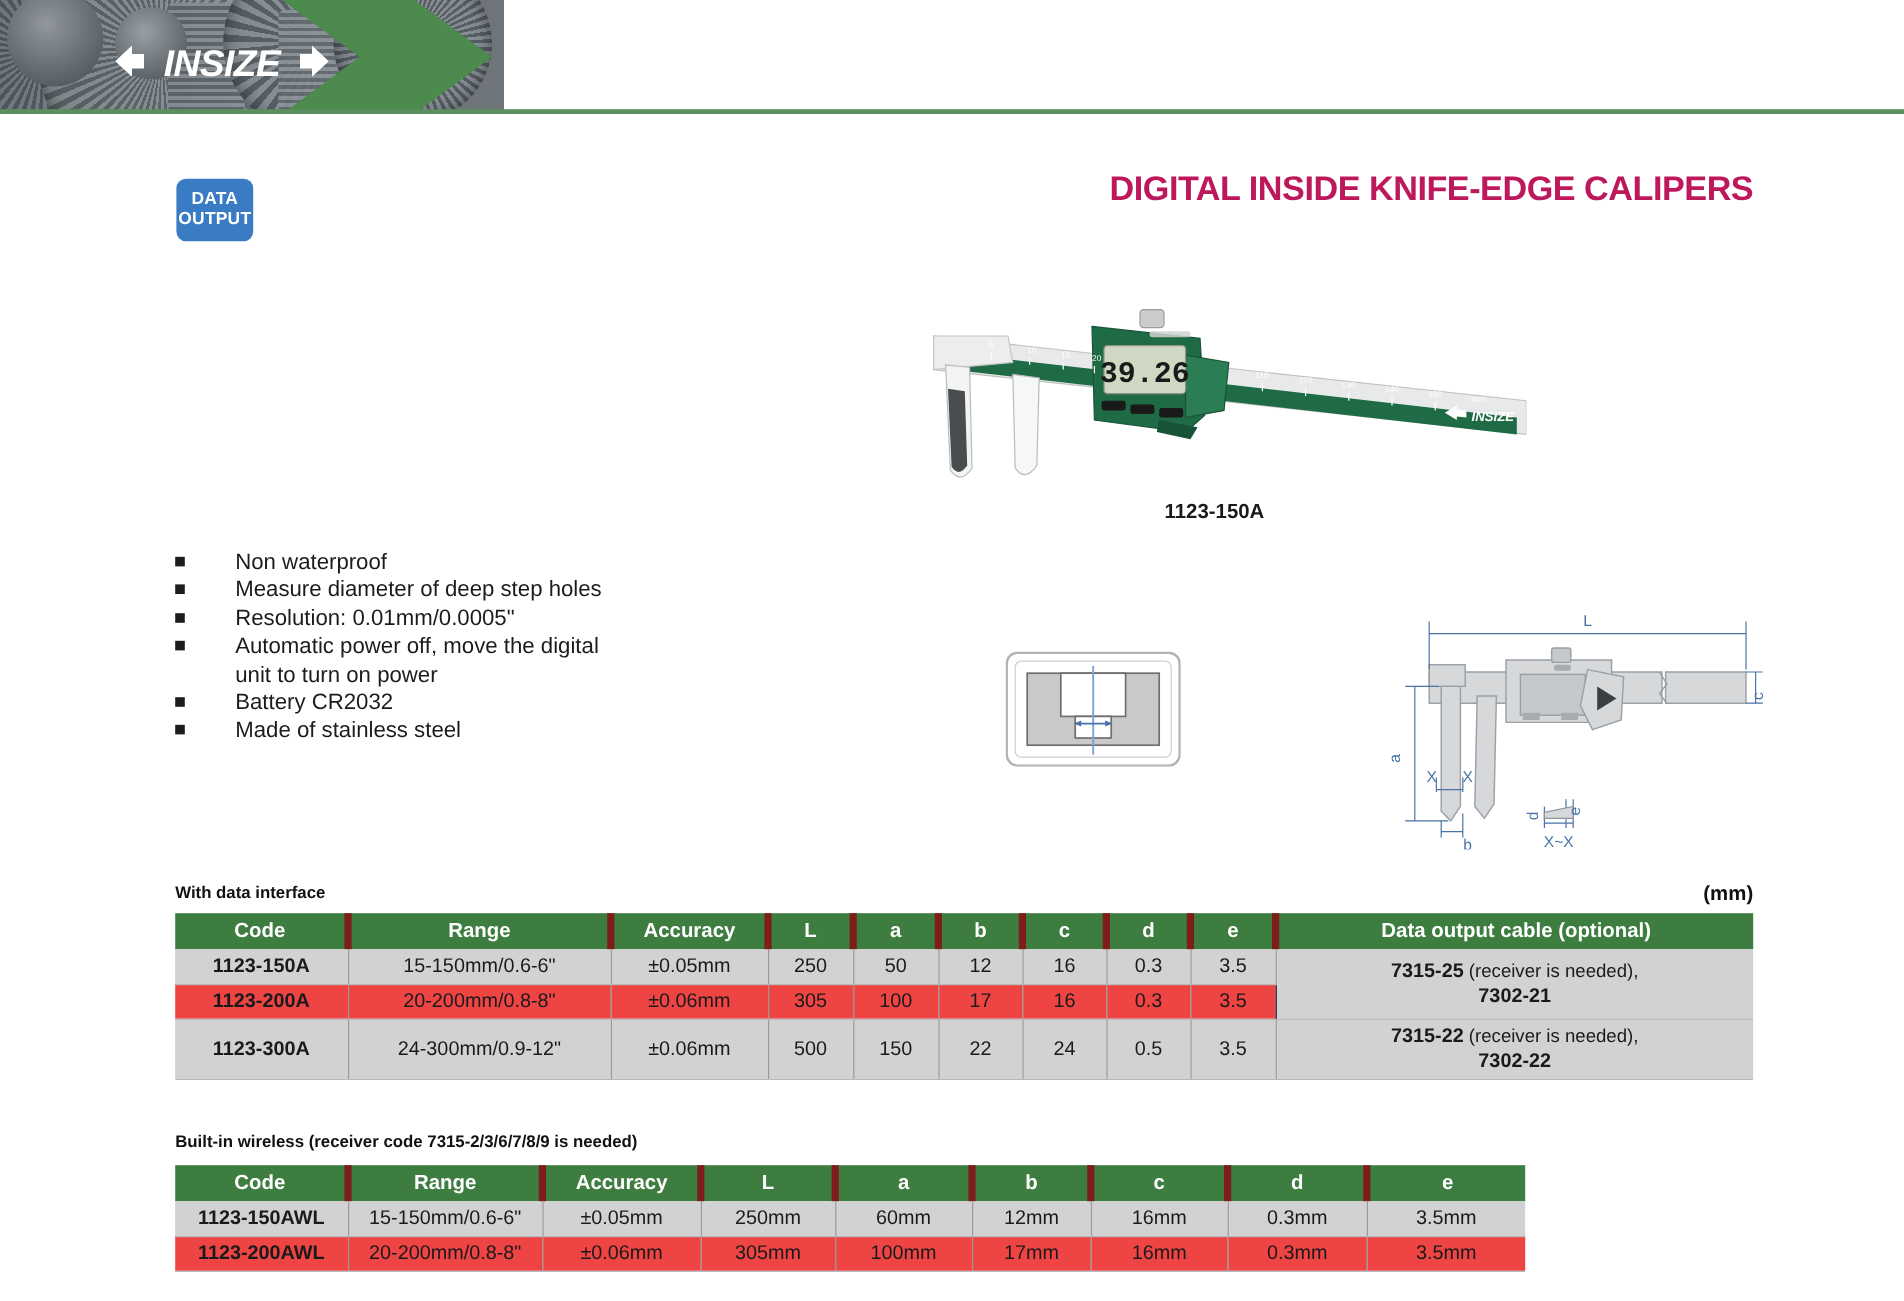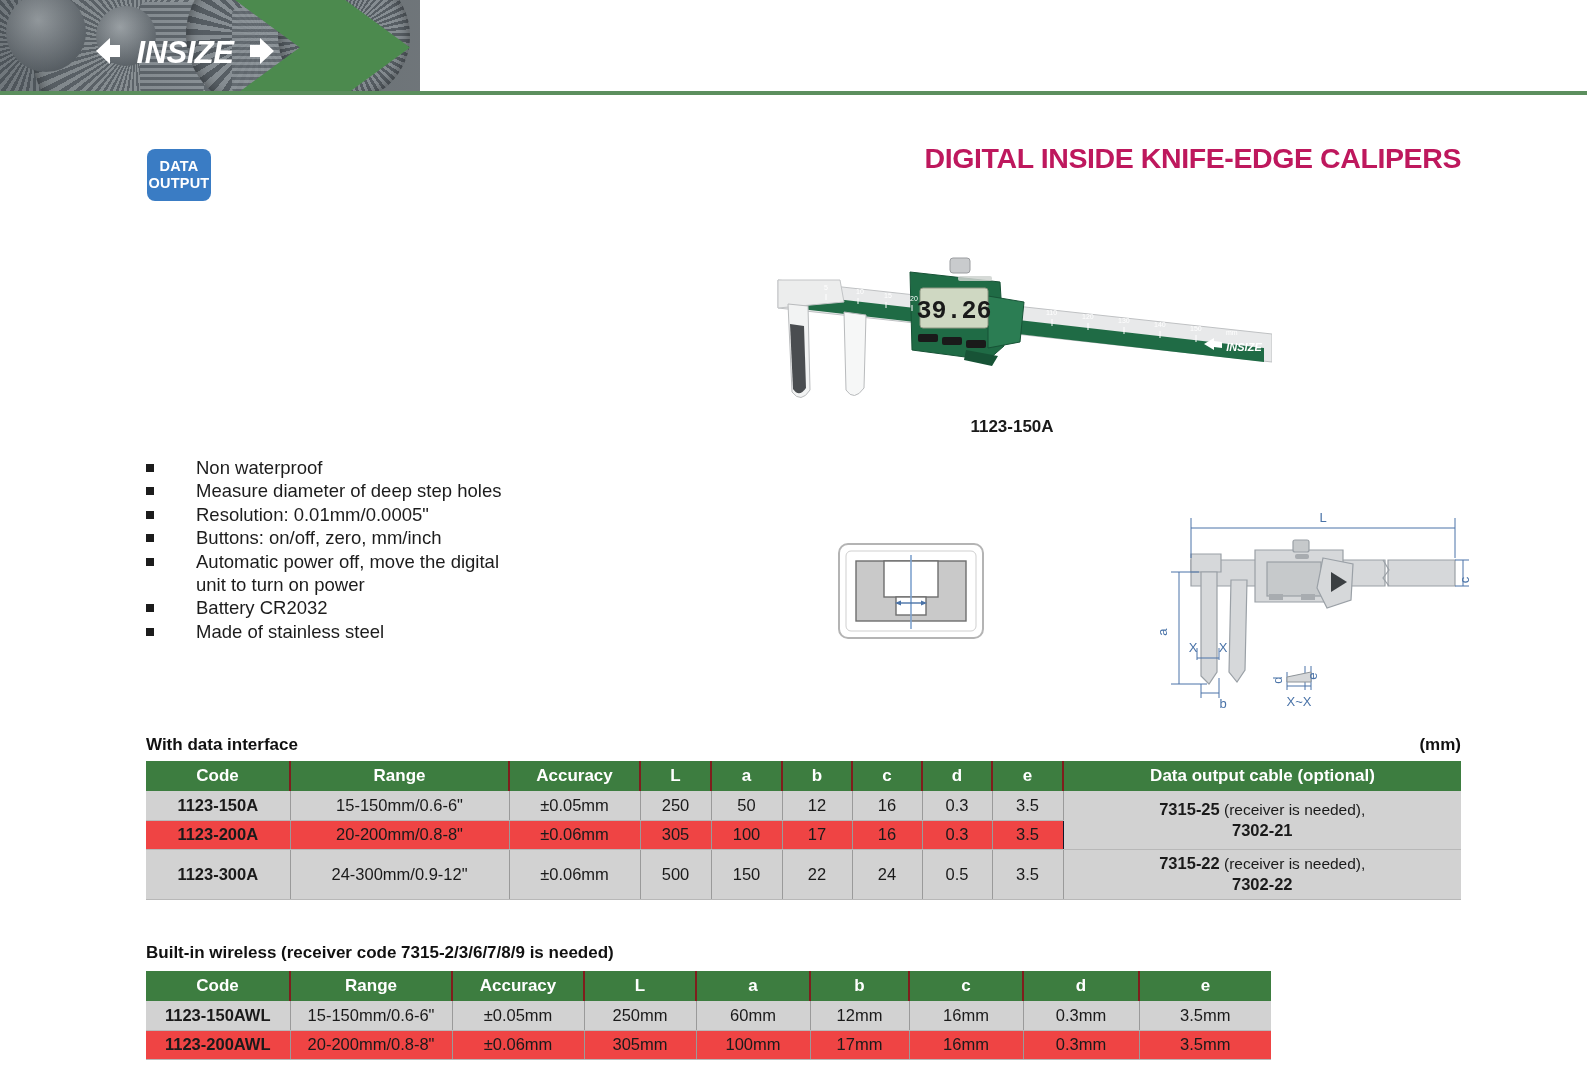--- a/index.html
+++ b/index.html
@@ -158,21 +158,21 @@
   
   .dimdraw {
     position: absolute;
     left: 1145px; top: 472px;
     width: 330px; height: 236px;
   }
 
   
   .tbl-caption {
     position: absolute;
-    font-size: 17px;
+    font-size: 14px;
     font-weight: bold;
     color: #111111;
   }
   .unit-note {
     position: absolute;
     right: 126px;
     font-size: 17px;
     font-weight: bold;
     color: #111111;
   }
@@ -182,21 +182,21 @@
     font-size: 16.5px;
     color: #1a1a1a;
     table-layout: fixed;
   }
   table.spec th {
     background: #3d7d40;
     color: #ffffff;
     font-weight: bold;
     font-size: 17px;
     height: 30px;
-    border-right: 2px solid #7f1d1d;
+    border-right: 6px solid #7f1d1d;
     padding: 0 6px;
   }
   table.spec th:last-child { border-right: none; }
   table.spec td {
     height: 29px;
     text-align: center;
     border-right: 1px solid #9a9a9a;
     border-bottom: 1px solid #b8b8b8;
     padding: 0 4px;
     white-space: nowrap;
@@ -320,24 +320,20 @@
     <span class="sq"></span>
     <span class="feature-text">Non waterproof</span>
   </div>
   <div class="feature">
     <span class="sq"></span>
     <span class="feature-text">Measure diameter of deep step holes</span>
   </div>
   <div class="feature">
     <span class="sq"></span>
     <span class="feature-text">Resolution: 0.01mm/0.0005"</span>
-  </div>
-  <div class="feature">
-    <span class="sq"></span>
-    <span class="feature-text">Buttons: on/off, zero, mm/inch</span>
   </div>
   <div class="feature">
     <span class="sq"></span>
     <span class="feature-text">Automatic power off, move the digital
 unit to turn on power</span>
   </div>
   <div class="feature">
     <span class="sq"></span>
     <span class="feature-text">Battery CR2032</span>
   </div>

